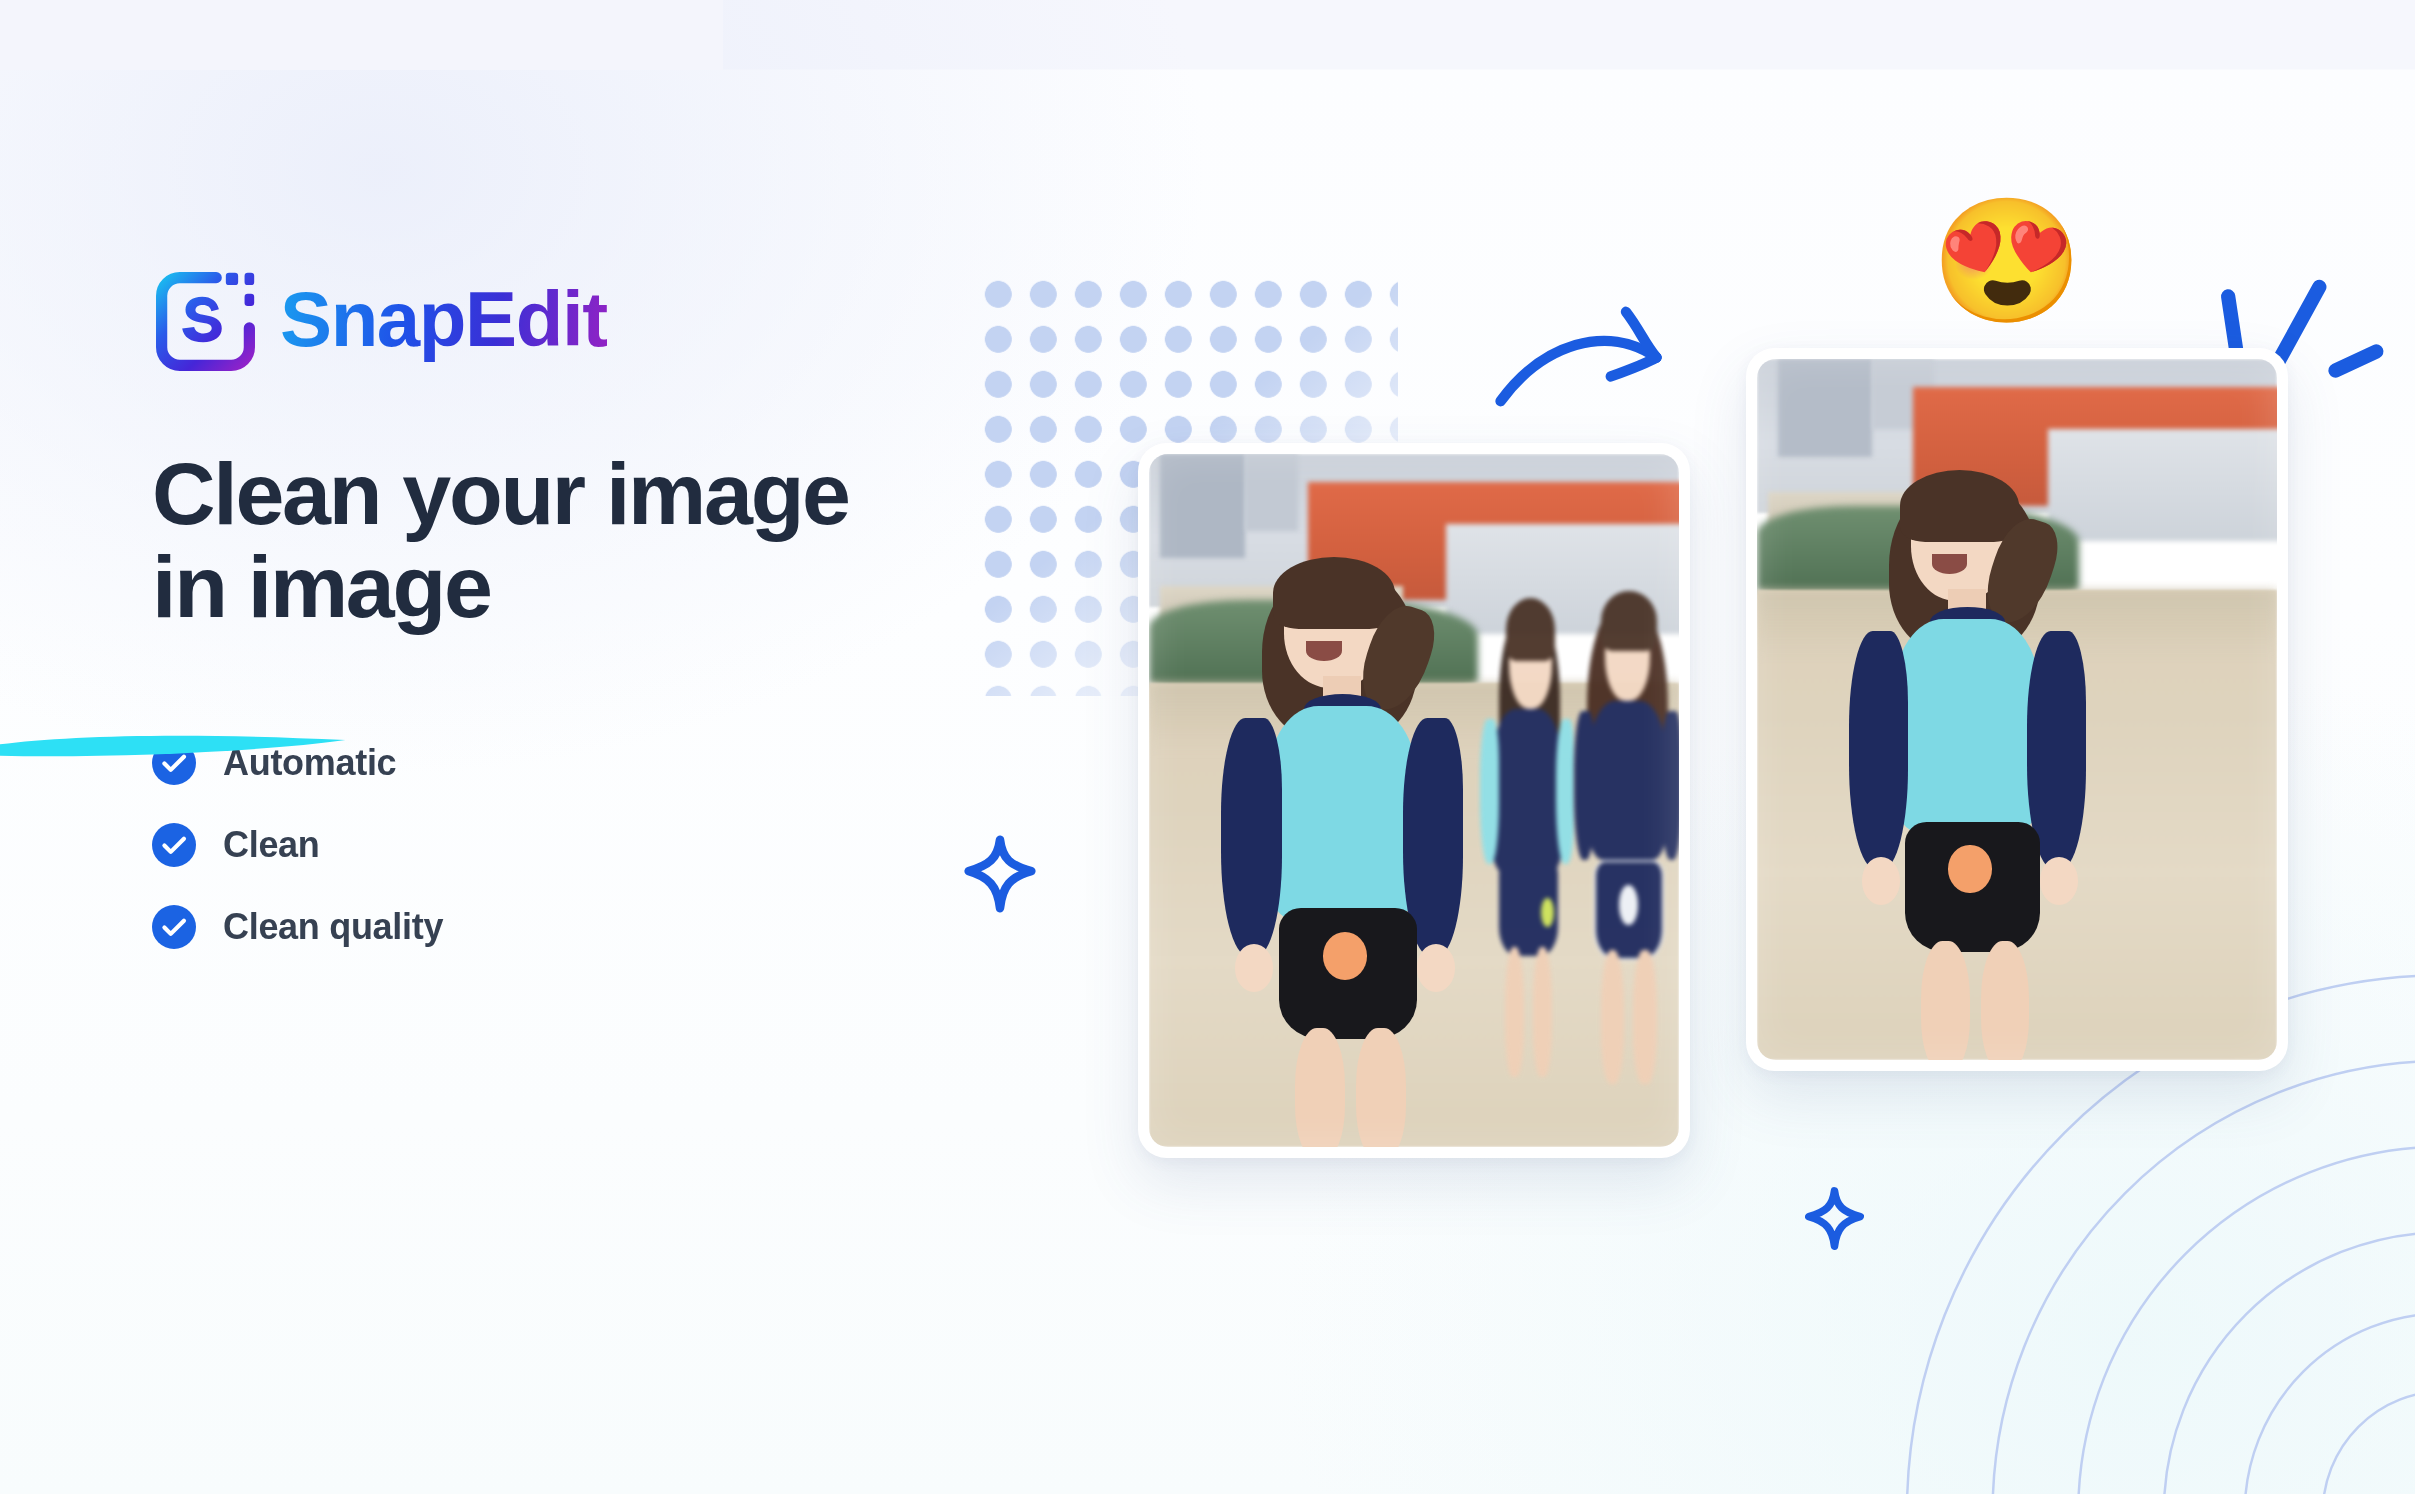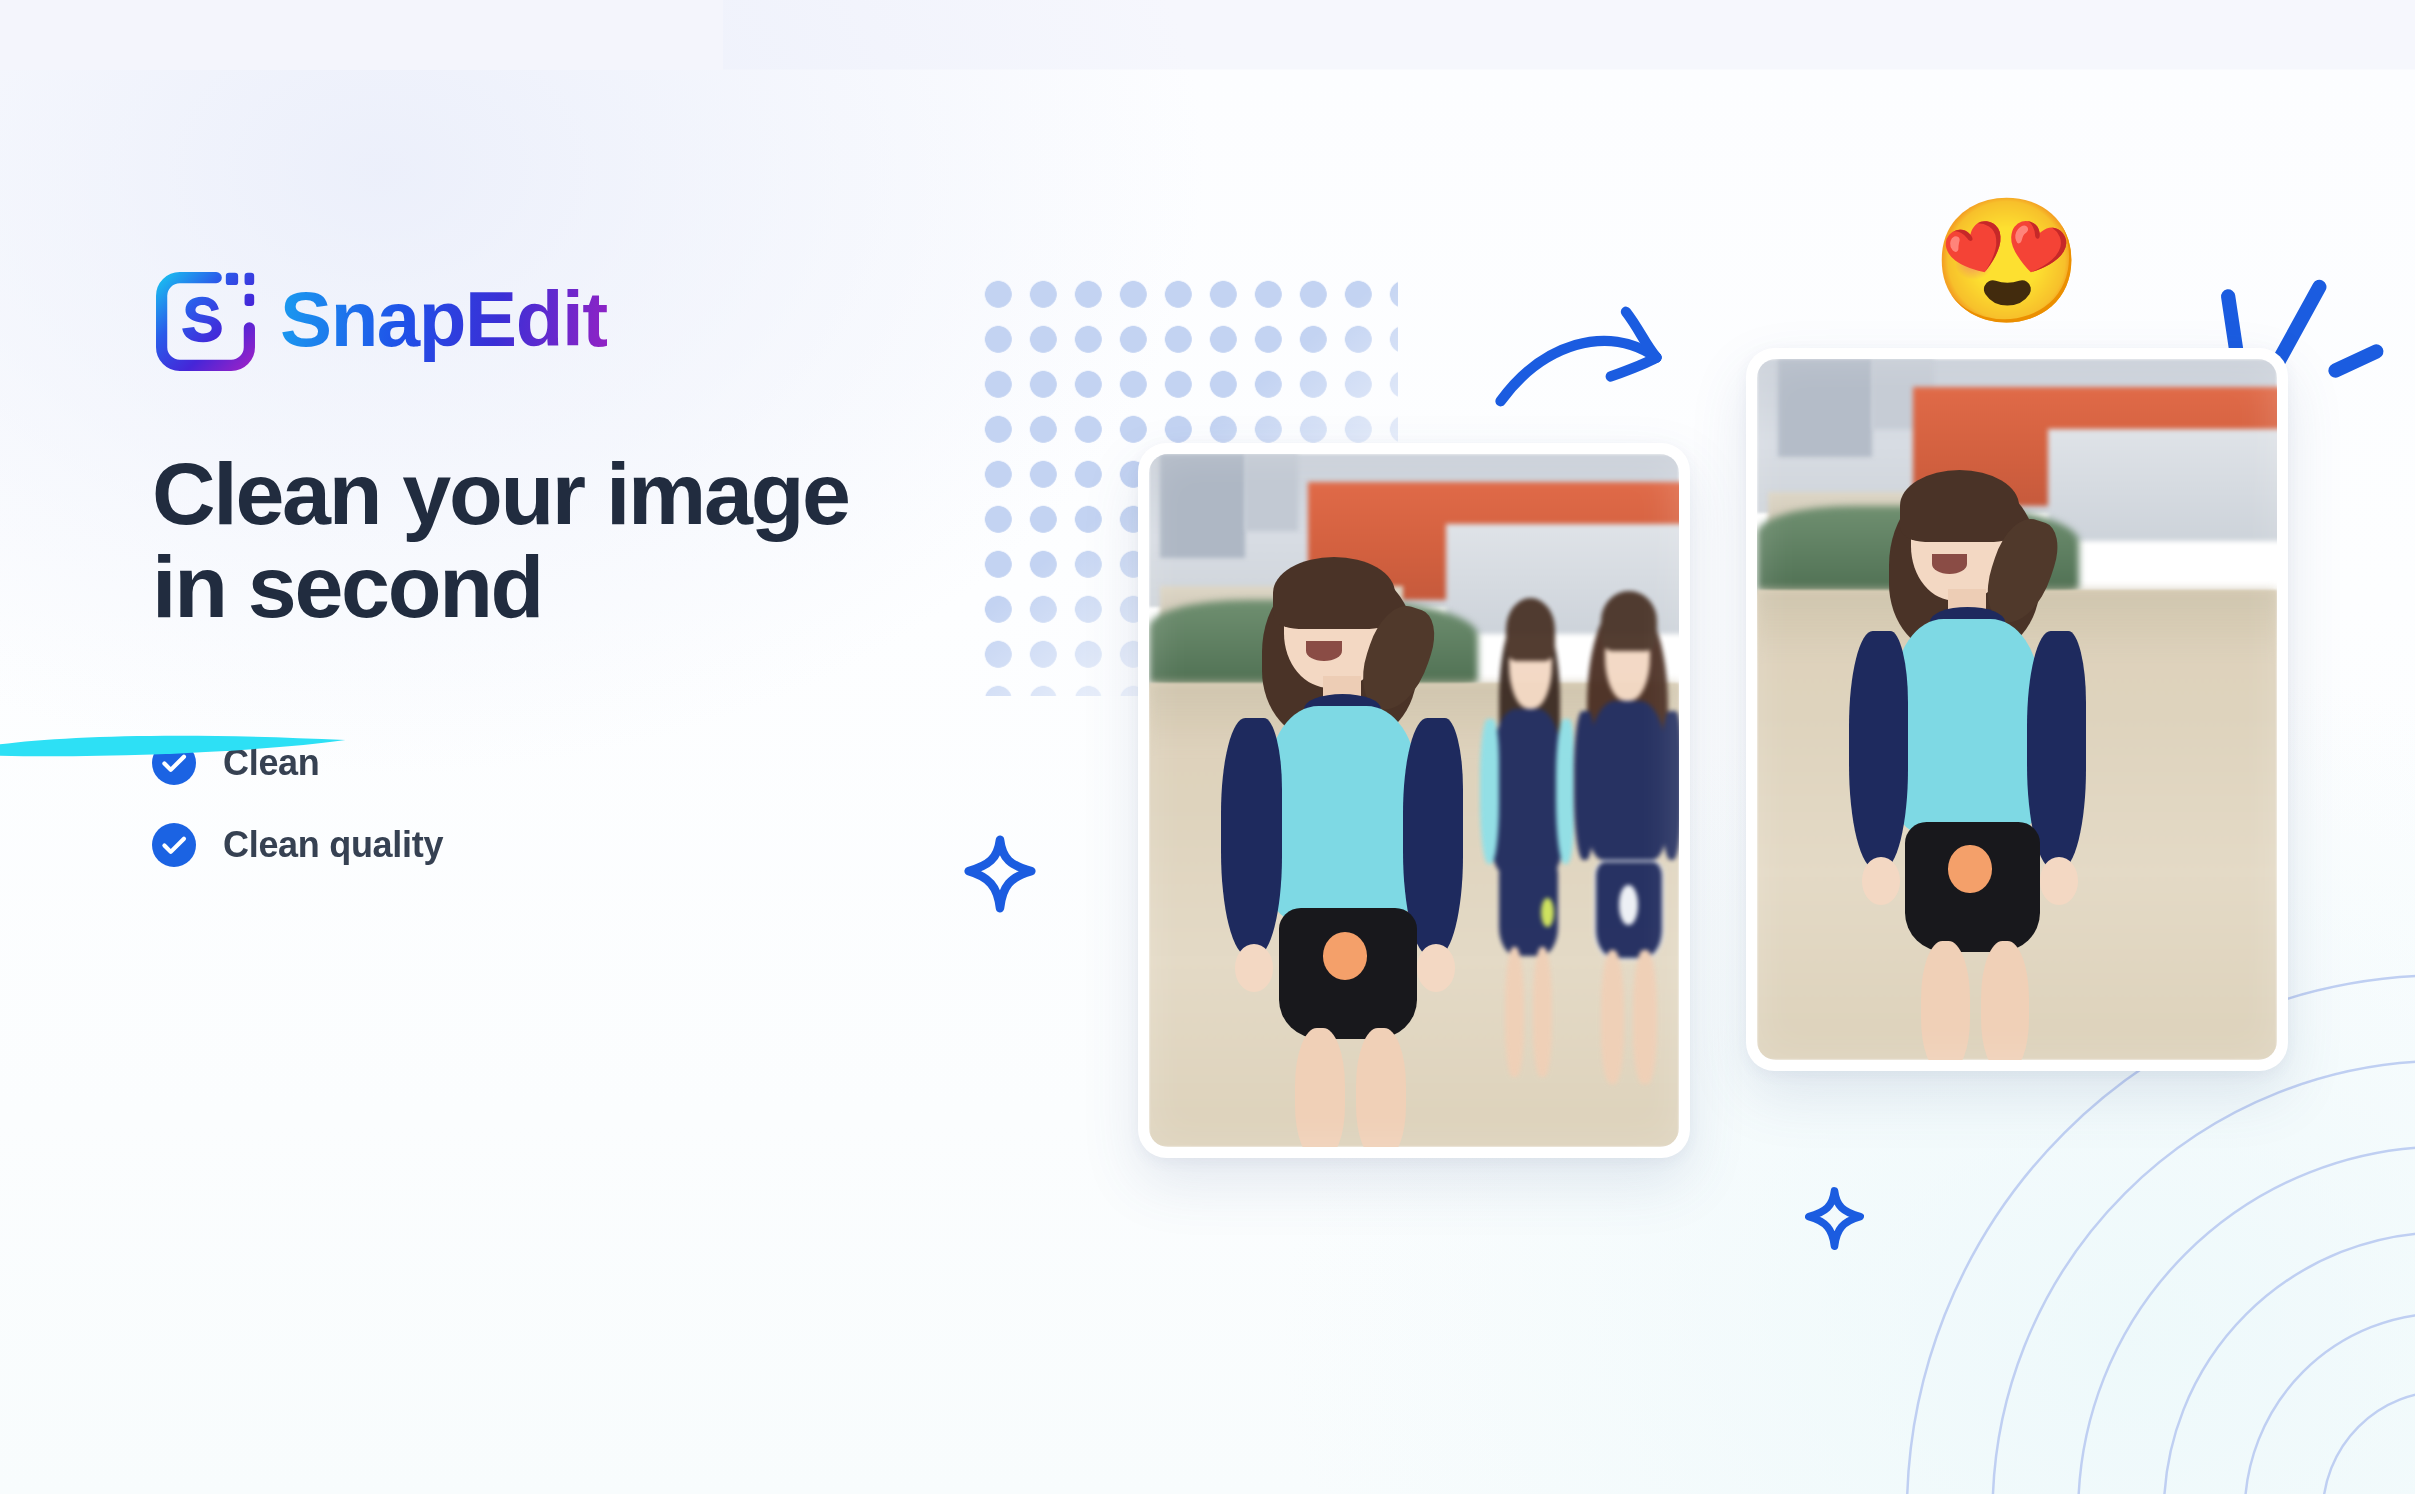--- a/index.html
+++ b/index.html
@@ -167,24 +167,31 @@
         <rect x="86.5" y="4.5" width="9" height="11.5" rx="3" fill="url(#lg)"></rect>
         <rect x="86.5" y="24" width="9" height="11.5" rx="3" fill="url(#lg)"></rect>
 
         <path d="M62.5 38.5c-1.6-7.2-7.2-11.6-15.6-11.6-9.4 0-15.6 4.9-15.6 12.1 0 6.3 4.3 9.9 13 11.6l5.4 1.05c4.2 0.8 6.1 2.2 6.1 4.5 0 3-3 5-7.6 5-4.8 0-7.8-2.1-8.8-6.1l-11.2 1.5c1.4 8 8 12.9 19.6 12.9 10.2 0 17.4-5.2 17.4-12.9 0-6.4-4.1-10.1-12.9-11.85l-5.7-1.15c-4.3-0.85-6-2.1-6-4.3 0-2.8 2.9-4.65 7-4.65 4.4 0 7 2 7.9 5.8z" fill="url(#lg)"></path>
       </svg>
       <div class="logo-word">SnapEdit</div>
     </div>
 
     <h1 class="headline">
       <span class="l1">Clean your image</span>
-      <span class="l2">in second</span>
+      <span class="l2">in image</span>
     </h1>
 
     <div class="features">
+      <div class="feature">
+        <svg class="check" viewBox="0 0 46 46">
+          <circle cx="23" cy="23" r="23" fill="#1B63E3"></circle>
+          <path d="M13 23.6l6.6 6.6L33.4 16.4" stroke="#fff" stroke-width="4.4" stroke-linecap="round" stroke-linejoin="round" fill="none"></path>
+        </svg>
+        <span class="feature-label">Automatic</span>
+      </div>
       <div class="feature">
         <svg class="check" viewBox="0 0 46 46">
           <circle cx="23" cy="23" r="23" fill="#1B63E3"></circle>
           <path d="M13 23.6l6.6 6.6L33.4 16.4" stroke="#fff" stroke-width="4.4" stroke-linecap="round" stroke-linejoin="round" fill="none"></path>
         </svg>
         <span class="feature-label">Clean</span>
       </div>
       <div class="feature">
         <svg class="check" viewBox="0 0 46 46">
           <circle cx="23" cy="23" r="23" fill="#1B63E3"></circle>

